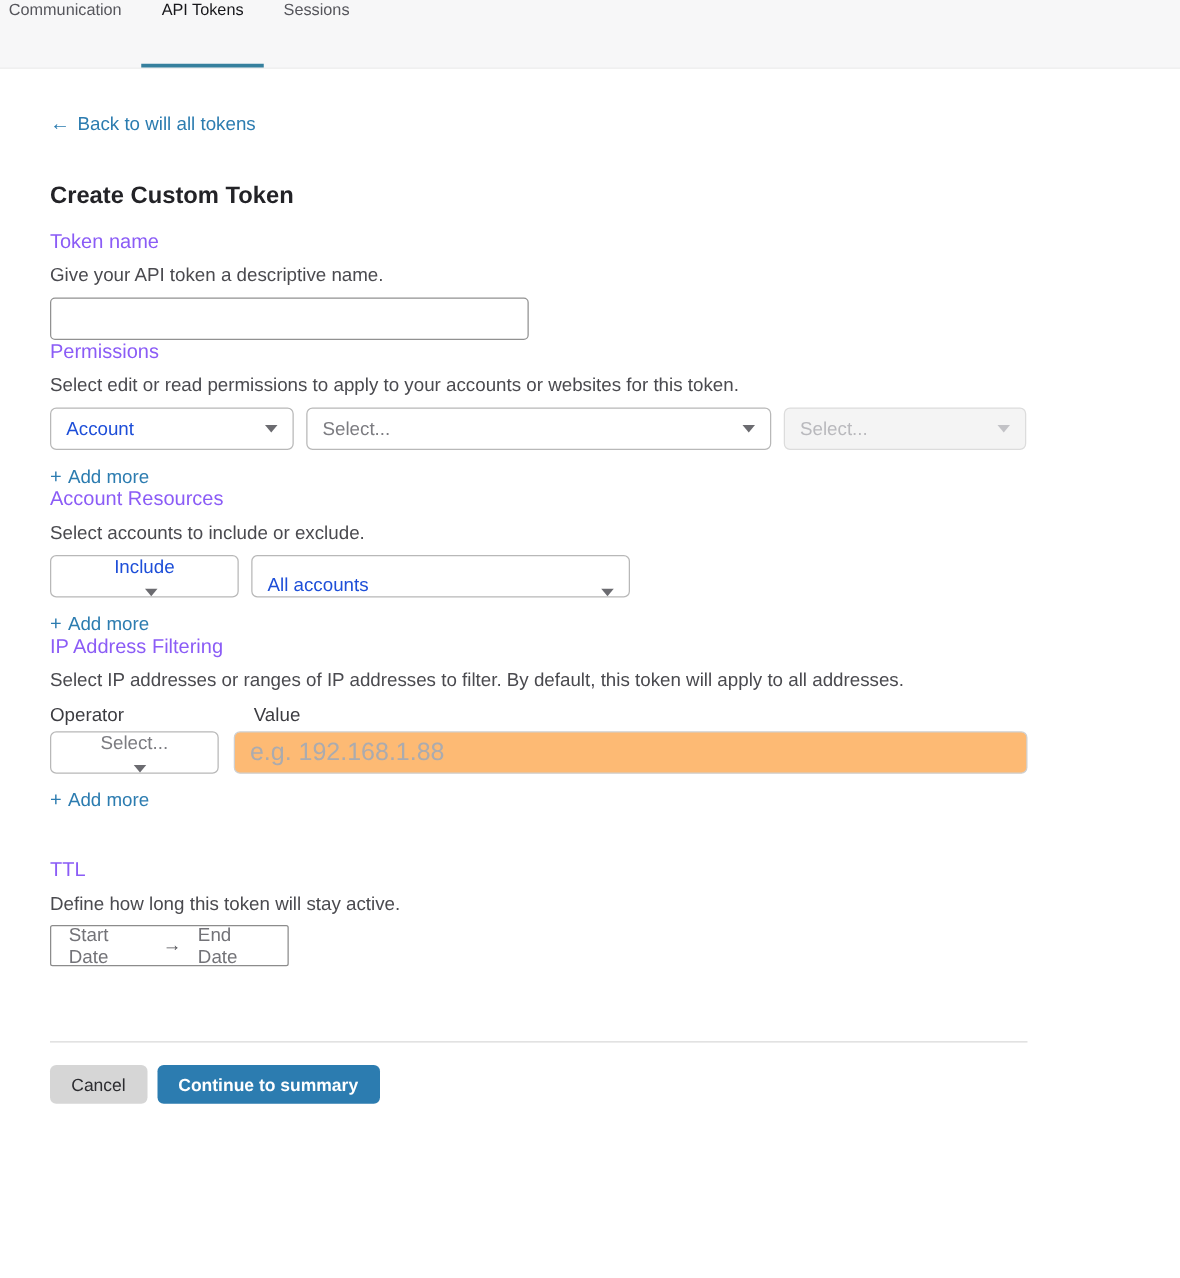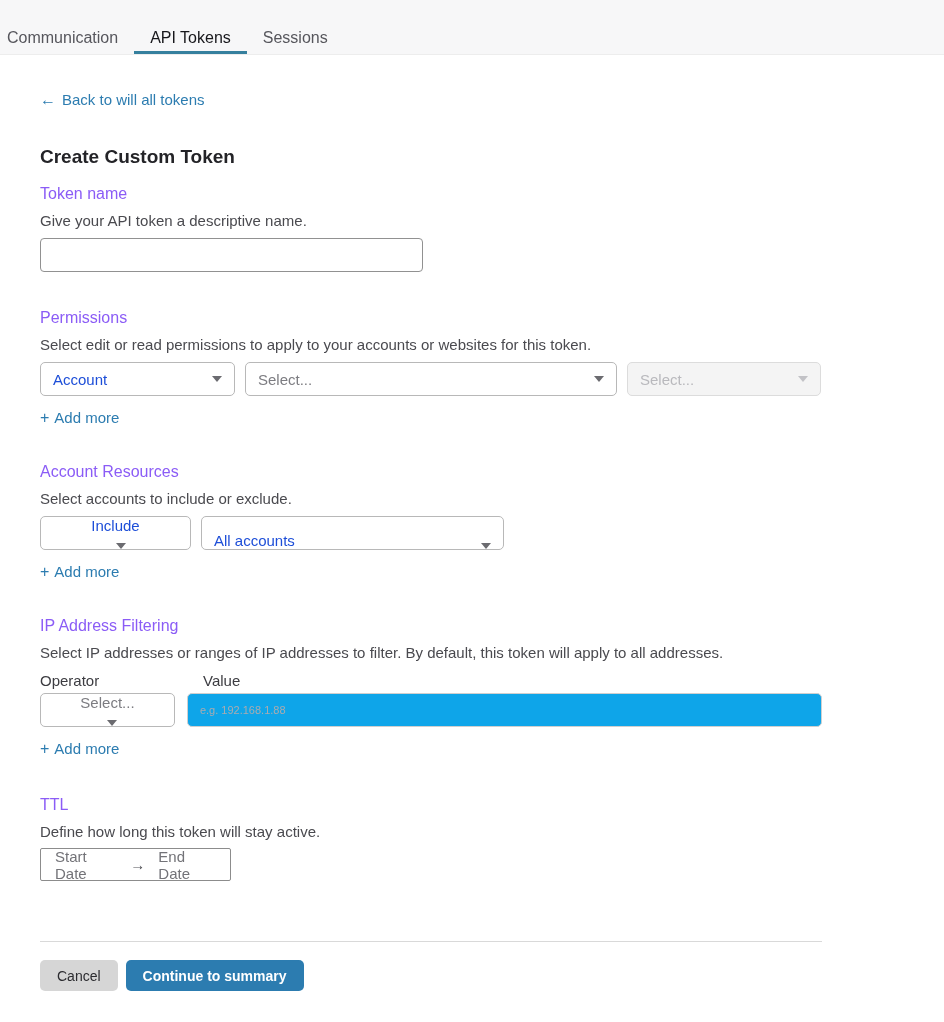--- a/index.html
+++ b/index.html
@@ -9,22 +9,22 @@
     font-family: "Liberation Sans", "DejaVu Sans", sans-serif;
     color: #313135; font-size: 15px;
   }
 
   
   .tabbar {
     height: 55px; background: #f7f7f8; border-bottom: 1px solid #ededed;
     display: flex; align-items: stretch;
   }
   .tab {
-    position: relative; display: flex; align-items: center;
-    padding: 0 16px; color: #56565c; font-size: 16px; cursor: pointer; margin-top: 21px;
+    position: relative; display: flex; 
+    padding: 0 16px; color: #56565c; font-size: 13px; cursor: pointer;
   }
   .tab.first { padding-left: 7px; }
   .tab.active { color: #17171b; }
   .tab-underline {
     position: absolute; left: 0; right: 0; bottom: 0; height: 3px;
     background: #36809e;
   }
 
   
   .content { margin-left: 40px; width: 782px; }
@@ -34,21 +34,21 @@
     margin-top: 36px; color: #2c7cb0; font-size: 15px;
     text-decoration: none; cursor: pointer;
   }
   .back-arrow { font-size: 16px; line-height: 1; }
 
   h1.page-title {
     margin-top: 37px; font-size: 19px; line-height: 23px;
     font-weight: 700; color: #232327;
   }
 
-  .section { margin-top: 36px; }
+  .section { }
   .section-heading { font-size: 16px; line-height: 20px; font-weight: 400; color: #8b5cf6; }
   .section-desc { margin-top: 7px; font-size: 15px; line-height: 19px; color: #4a4a4f; }
 
   .text-input {
     margin-top: 8px; width: 383px; height: 34px;
     border: 1px solid #919191; border-radius: 4px;
     padding: 0 10px; font-size: 15px; color: #313135;
     font-family: inherit; background: #fff; outline: none;
   }
 
@@ -79,21 +79,21 @@
   }
   .plus-icon { font-size: 16px; line-height: 1; }
 
   .field-labels { margin-top: 10px; display: flex; }
   .field-label { font-size: 15px; color: #3c3c41; }
   .label-operator { width: 163px; }
 
   .ip-row { margin-top: 4px; }
   .value-input {
     width: 725px; height: 34px; border: 1px solid #cfcfcf; border-radius: 5px;
-    background: #0ea5e9; padding: 0 12px; font-size: 11px;
+    background: #fdba74; padding: 0 12px; font-size: 20px;
     font-family: inherit; color: #46464b; outline: none;
   }
   .value-input::placeholder { color: #ababaf; }
 
   .ttl-range {
     margin-top: 7px; width: 191px; height: 33px;
     border: 1px solid #8c8c8c; border-radius: 2px;
     display: flex; align-items: center; gap: 13px;
     padding: 0 14px; cursor: pointer; background: #fff;
   }

